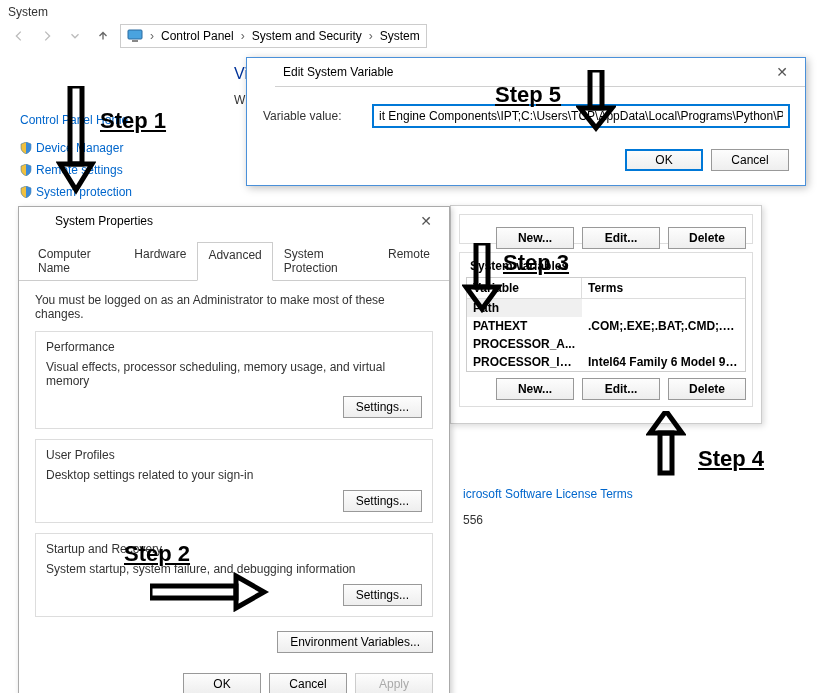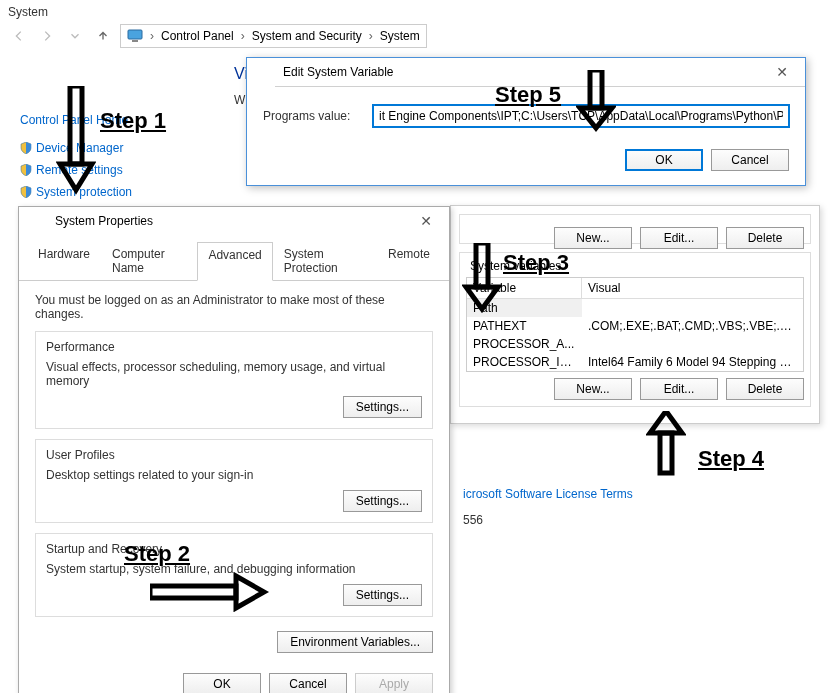--- a/index.html
+++ b/index.html
@@ -39,21 +39,21 @@
   .group .legend { display: block; margin-bottom: 6px; color: #333; }
   .group .desc { color: #333; margin-bottom: 8px; }
   .group .rbtn { text-align: right; }
   .btn { display: inline-block; min-width: 78px; padding: 3px 12px; border: 1px solid #999; background: linear-gradient(#fdfdfd,#eee); text-align: center; cursor: pointer; }
   .btn.default { border: 1px solid #0078d7; box-shadow: 0 0 0 1px #0078d7 inset; }
   .btn.disabled { color: #aaa; border-color: #ccc; }
   .envrow { text-align: right; margin-top: 14px; }
   .dlg-foot { display:flex; justify-content:flex-end; gap:8px; padding: 10px 16px 14px 0; }
 
   
-  .envpanel { position:absolute; left:450px; top:205px; width:370px; border:1px solid #ccc; background:#fff; padding:8px; box-shadow: 2px 2px 6px rgba(0,0,0,.15);}
+  .envpanel { position:absolute; left:450px; top:205px; width:312px; border:1px solid #ccc; background:#fff; padding:8px; box-shadow: 2px 2px 6px rgba(0,0,0,.15); font-weight: bold;}
   .envpanel .smallgroup { border:1px solid #ddd; padding:6px; margin-bottom:8px; }
   .envpanel .btnrow { display:flex; justify-content:flex-end; gap:8px; margin-top:6px; }
   .vars-label { background:#fff; padding:0 4px; margin-bottom:4px; display:inline-block; }
   .table { border:1px solid #ccc; }
   .thead { display:flex; background:#fff; border-bottom:1px solid #ddd;}
   .thead div { padding:3px 6px; }
   .thead .c1 { width:115px; border-right:1px solid #ddd; }
   .thead .c2 { flex:1; }
   .trow { display:flex; }
   .trow .c1 { width:115px; padding:2px 6px; white-space:nowrap; overflow:hidden; text-overflow:ellipsis;}
@@ -161,21 +161,21 @@
       <span class="btn">New...</span>
       <span class="btn">Edit...</span>
       <span class="btn">Delete</span>
     </div>
   </div>
   <div class="smallgroup">
     <span class="vars-label">System variables</span>
     <div class="table">
       <div class="thead">
         <div class="c1">Variable</div>
-        <div class="c2">Visual</div>
+        <div class="c2">Terms</div>
       </div>
       <div class="trow sel">
         <div class="c1">Path</div>
       </div>
       <div class="trow">
         <div class="c1">PATHEXT</div>
         <div class="c2">.COM;.EXE;.BAT;.CMD;.VBS;.VBE;.JS;...</div>
       </div>
       <div class="trow">
         <div class="c1">PROCESSOR_A...</div>
@@ -192,22 +192,22 @@
     </div>
   </div>
 </div>
 
 <div class="sysprop">
   <div class="dlg-titlebar">
     <span>System Properties</span>
     <span class="x">✕</span>
   </div>
   <div class="tabs">
+    <div class="tab">Computer Name</div>
     <div class="tab">Hardware</div>
-    <div class="tab">Computer Name</div>
     <div class="tab active">Advanced</div>
     <div class="tab">System Protection</div>
     <div class="tab">Remote</div>
   </div>
   <div class="sysprop-body">
     <div class="note">You must be logged on as an Administrator to make most of these changes.</div>
     <div class="group">
       <span class="legend">Performance</span>
       <div class="desc">Visual effects, processor scheduling, memory usage, and virtual memory</div>
       <div class="rbtn"><span class="btn">Settings...</span></div>
@@ -231,21 +231,21 @@
   </div>
 </div>
 
 <div class="editvar">
   <div class="dlg-titlebar">
     <span>Edit System Variable</span>
     <span class="x">✕</span>
   </div>
   <div class="editvar-body">
     <div class="fieldrow">
-      <label>Programs value:</label>
+      <label>Variable value:</label>
       <input type="text" class="focused" value="it Engine Components\IPT;C:\Users\TCP\AppData\Local\Programs\Python\Python36-32" style="">
     </div>
   </div>
   <div class="dlg-foot">
     <span class="btn default">OK</span>
     <span class="btn">Cancel</span>
   </div>
 </div>
 
 <div class="step-label" style="left:100px; top:108px;">Step 1</div>

